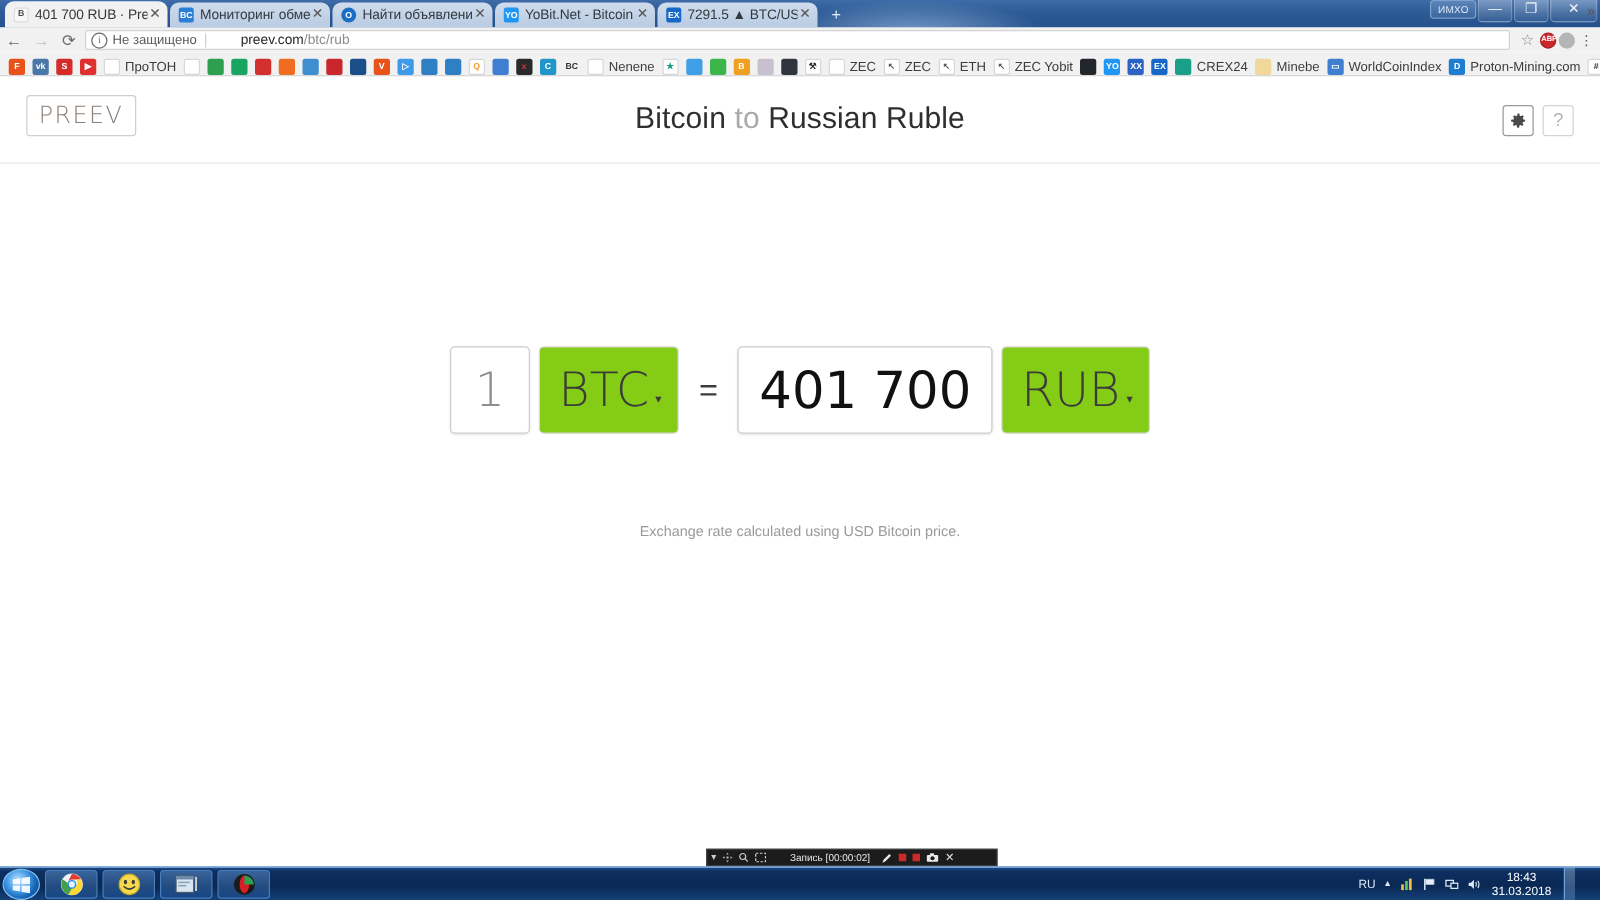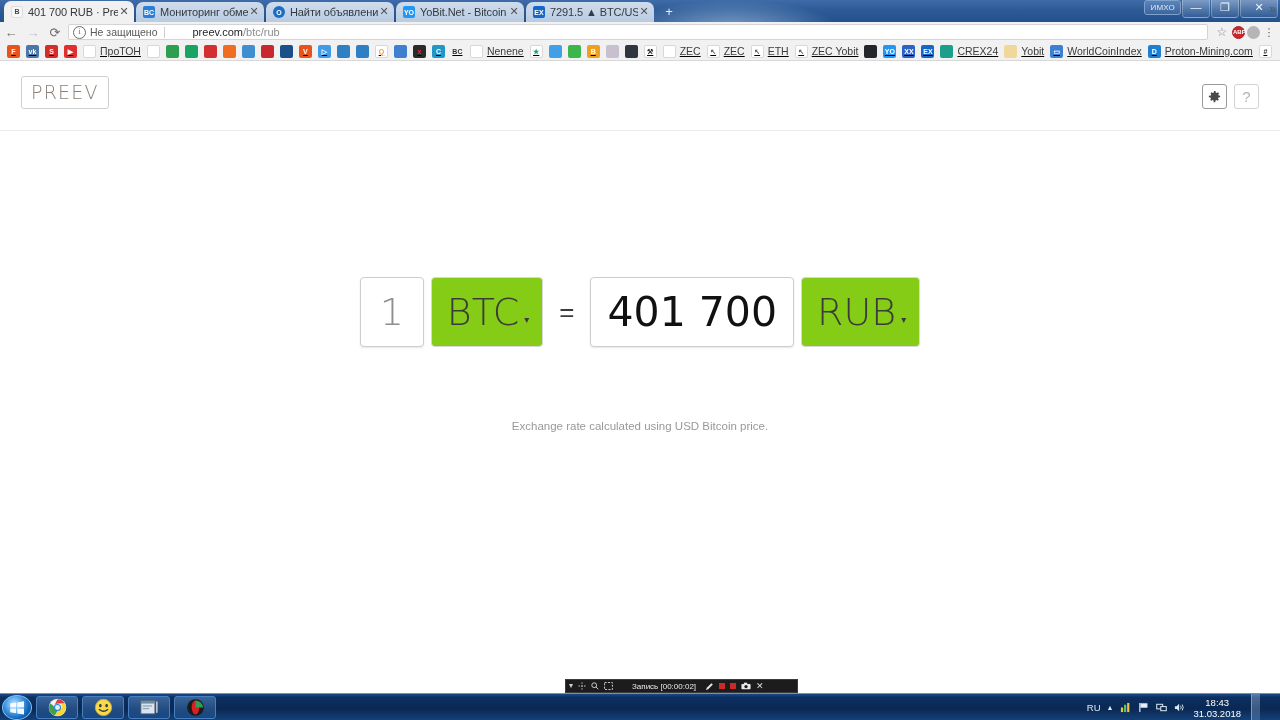--- a/index.html
+++ b/index.html
@@ -214,26 +214,25 @@
     background: #f1f1f1;
     border-bottom: 1px solid #d8d8d8;
     display: flex;
     align-items: center;
     padding-left: 4px;
     box-sizing: border-box;
     overflow: hidden;
   }
   .bm {
     display: flex;
-    align-items: center;
+    align-items: flex-end;
     height: 17px;
     padding: 0 3px;
     flex: 0 0 auto;
     white-space: nowrap;
-    text-decoration: underline;
   }
   .bm .bm-ico {
     width: 13px; height: 13px;
     flex: 0 0 13px;
     border-radius: 2px;
     display: flex; align-items: center; justify-content: center;
     font-size: 7px; font-weight: bold; color: #fff;
     line-height: 1;
     overflow: hidden;
   }
@@ -645,40 +644,45 @@
       </div>
       <div class="bm">
         <span class="bm-ico" style="background: rgb(22, 104, 200); color: rgb(255, 255, 255);">EX</span>
       </div>
       <div class="bm">
         <span class="bm-ico" style="background: rgb(26, 160, 138); color: rgb(255, 255, 255);"></span>
         <span class="bm-label">CREX24</span>
       </div>
       <div class="bm">
         <span class="bm-ico" style="background: rgb(240, 216, 154); color: rgb(138, 106, 32);"></span>
-        <span class="bm-label">Yobit</span>
+        <span class="bm-label">Minebe</span>
       </div>
       <div class="bm">
         <span class="bm-ico" style="background: rgb(63, 127, 208); color: rgb(255, 255, 255);">▭</span>
         <span class="bm-label">WorldCoinIndex</span>
       </div>
       <div class="bm">
         <span class="bm-ico" style="background: rgb(30, 127, 208); color: rgb(255, 255, 255);">D</span>
         <span class="bm-label">Proton-Mining.com</span>
       </div>
       <div class="bm">
         <span class="bm-ico" style="background: rgb(255, 255, 255); color: rgb(51, 51, 51); border: 1px solid rgb(216, 216, 216); box-sizing: border-box;">#</span>
       </div>
     </div>
   <div class="bm-overflow">»</div>
 
   <div class="page">
 
     <div class="page-header">
       <div class="brand">PREEV</div>
+      <div class="page-title">
+        <span>Bitcoin</span>
+        <span class="to">to</span>
+        <span>Russian Ruble</span>
+      </div>
       <div class="header-btns">
         <div class="hbtn gear">
           <svg class="gear-svg" viewBox="0 0 24 24">
             <path fill="#4a4a4a" d="M12 8.2a3.8 3.8 0 1 0 0 7.6 3.8 3.8 0 0 0 0-7.6zm0 6a2.2 2.2 0 1 1 0-4.4 2.2 2.2 0 0 1 0 4.4z"></path>
             <path fill="#4a4a4a" d="M21 13.2v-2.4l-2.3-.4a7 7 0 0 0-.7-1.7l1.3-1.9-1.7-1.7-1.9 1.3a7 7 0 0 0-1.7-.7L13.6 3h-2.4l-.4 2.7a7 7 0 0 0-1.7.7L7.2 5.1 5.5 6.8l1.3 1.9a7 7 0 0 0-.7 1.7L3 10.8v2.4l2.7.4a7 7 0 0 0 .7 1.7l-1.3 1.9 1.7 1.7 1.9-1.3a7 7 0 0 0 1.7.7l.4 2.7h2.4l.4-2.7a7 7 0 0 0 1.7-.7l1.9 1.3 1.7-1.7-1.3-1.9a7 7 0 0 0 .7-1.7l2.3-.4z"></path>
           </svg>
         </div>
         <div class="hbtn help">?</div>
       </div>
     </div>

